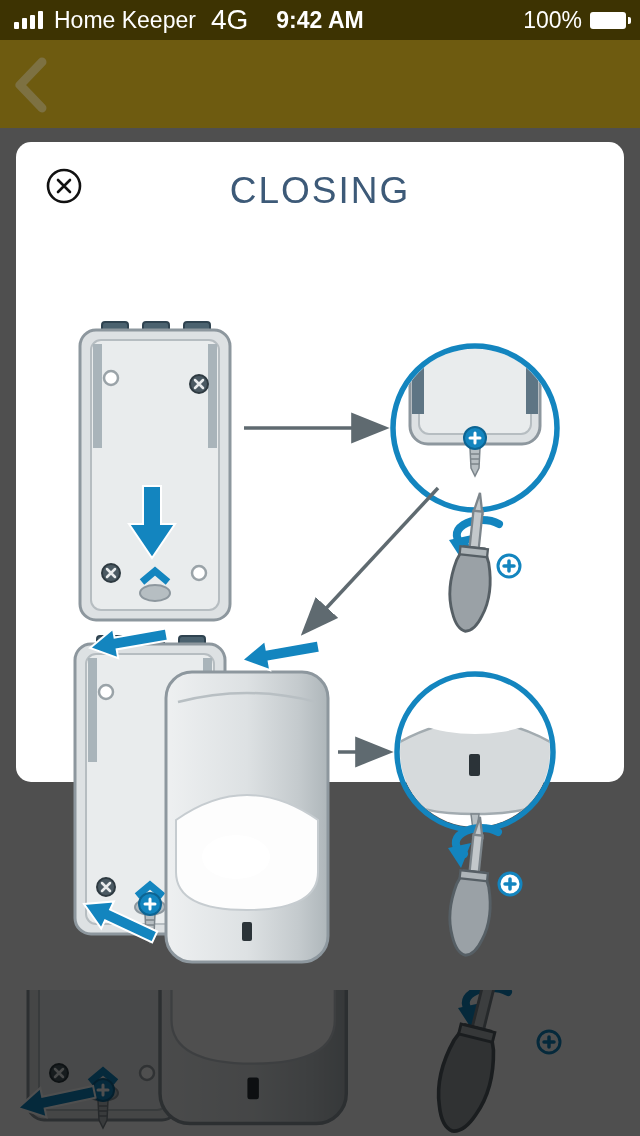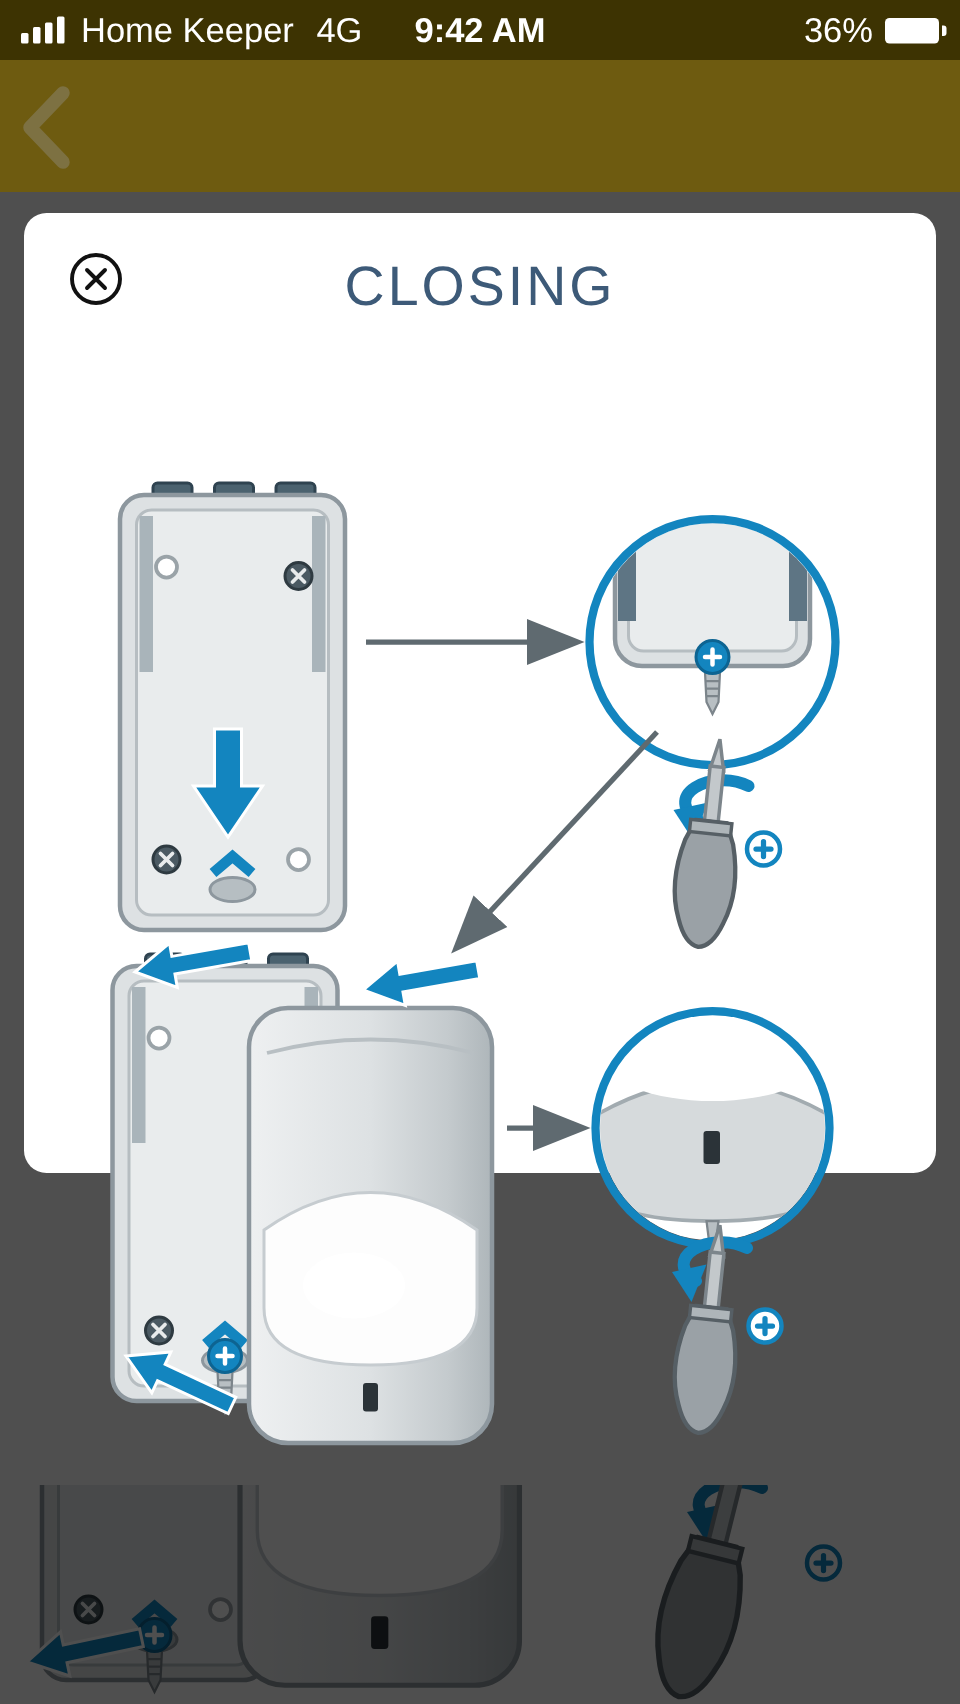--- a/index.html
+++ b/index.html
@@ -9,21 +9,21 @@
 
   
   .status-bar { position:absolute; top:0; left:0; width:640px; height:40px;
     background:#3d3302; color:#fff; display:flex; align-items:center; padding:0 14px; }
   .sb-left { display:flex; align-items:center; gap:9px; }
   .signal { display:inline-flex; align-items:flex-end; gap:3px; height:18px; margin-right:2px; }
   .signal i { width:5px; background:#fff; border-radius:1px; display:block; }
   .signal i:nth-child(1){height:7px} .signal i:nth-child(2){height:11px}
   .signal i:nth-child(3){height:14px} .signal i:nth-child(4){height:18px}
   .carrier { font-size:23px; }
-  .network { font-size:23px; margin-left:6px; }
+  .network { font-size:28px; margin-left:6px; }
   .sb-time { position:absolute; left:50%; transform:translateX(-50%); font-weight:bold; font-size:23px; }
   .sb-right { margin-left:auto; display:flex; align-items:center; gap:8px; font-size:23px; }
   .battery { position:relative; width:36px; height:17px; background:#fff; border-radius:3px; }
   .battery .cap { position:absolute; right:-5px; top:5px; width:3px; height:7px; background:#fff; border-radius:0 2px 2px 0; }
 
   
   .nav-bar { position:absolute; top:40px; left:0; width:640px; height:88px;
     background:#6e5b10; display:flex; align-items:center; }
   .back-button { position:absolute; left:6px; top:14px; width:52px; height:62px;
     background:none; border:none; cursor:pointer; padding:0; }
@@ -125,21 +125,21 @@
           <i></i>
           <i></i>
           <i></i>
           <i></i>
         </span>
       <span class="carrier">Home Keeper</span>
       <span class="network">4G</span>
     </div>
     <div class="sb-time">9:42 AM</div>
     <div class="sb-right">
-      <span>36%</span>
+      <span>100%</span>
       <span class="battery">
           <i class="cap"></i>
         </span>
     </div>
   </div>
 
   <div class="nav-bar">
     <button class="back-button">
       <svg width="52" height="62" viewBox="0 0 52 62">
         <path d="M36,8 L14,31 L36,54" fill="none" stroke="#7d7142" stroke-width="9" stroke-linecap="round" stroke-linejoin="round"></path>

